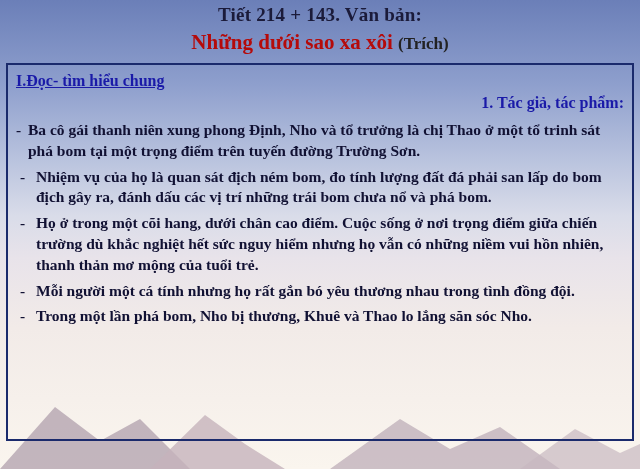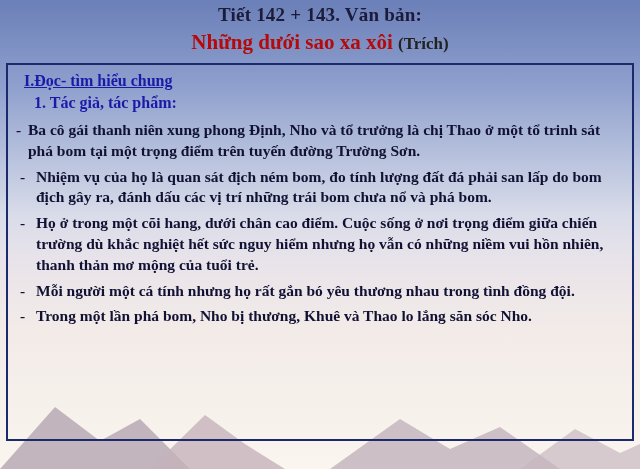--- a/index.html
+++ b/index.html
@@ -78,24 +78,24 @@
   .h-item {
     font-size: 16px;
     font-weight: bold;
     color: #1a1aa8;
     line-height: 1.35;
   }
   .h-item.under {
     text-decoration: underline;
   }
   .h1 {
-    margin-left: 8px;
   }
   .h2 {
     margin-left: 18px;
+    text-align: right;
   }
   .h3 {
     margin-left: 24px;
     text-decoration: underline;
   }
   .bullets {
     margin-top: 7px;
   }
   .bullet {
     display: flex;
@@ -124,21 +124,21 @@
 <div id="slide">
 
   <svg class="mountains" viewBox="0 0 640 120" preserveAspectRatio="none">
     <polygon points="0,120 55,58 100,92 140,70 190,120" fill="#b9a9b4" opacity="0.85"></polygon>
     <polygon points="150,120 205,66 245,95 285,120" fill="#c5b3bb" opacity="0.8"></polygon>
     <polygon points="330,120 400,70 450,100 500,78 560,120" fill="#bdaeb8" opacity="0.75"></polygon>
     <polygon points="520,120 575,80 620,104 640,95 640,120" fill="#c8b8c0" opacity="0.7"></polygon>
   </svg>
 
   <div class="header">
-    <div class="title-line1">Tiết 142 + 143. Văn bản:</div>
+    <div class="title-line1">Tiết 214 + 143. Văn bản:</div>
     <div class="title-line2">
       <span>Những dưới sao xa xôi</span>
       <span class="trich">(Trích)</span>
     </div>
   </div>
 
   <div class="frame">
     <div class="h-item h1 under">I.Đọc- tìm hiểu chung</div>
     <div class="h-item h2">1. Tác giả, tác phẩm:</div>
 

